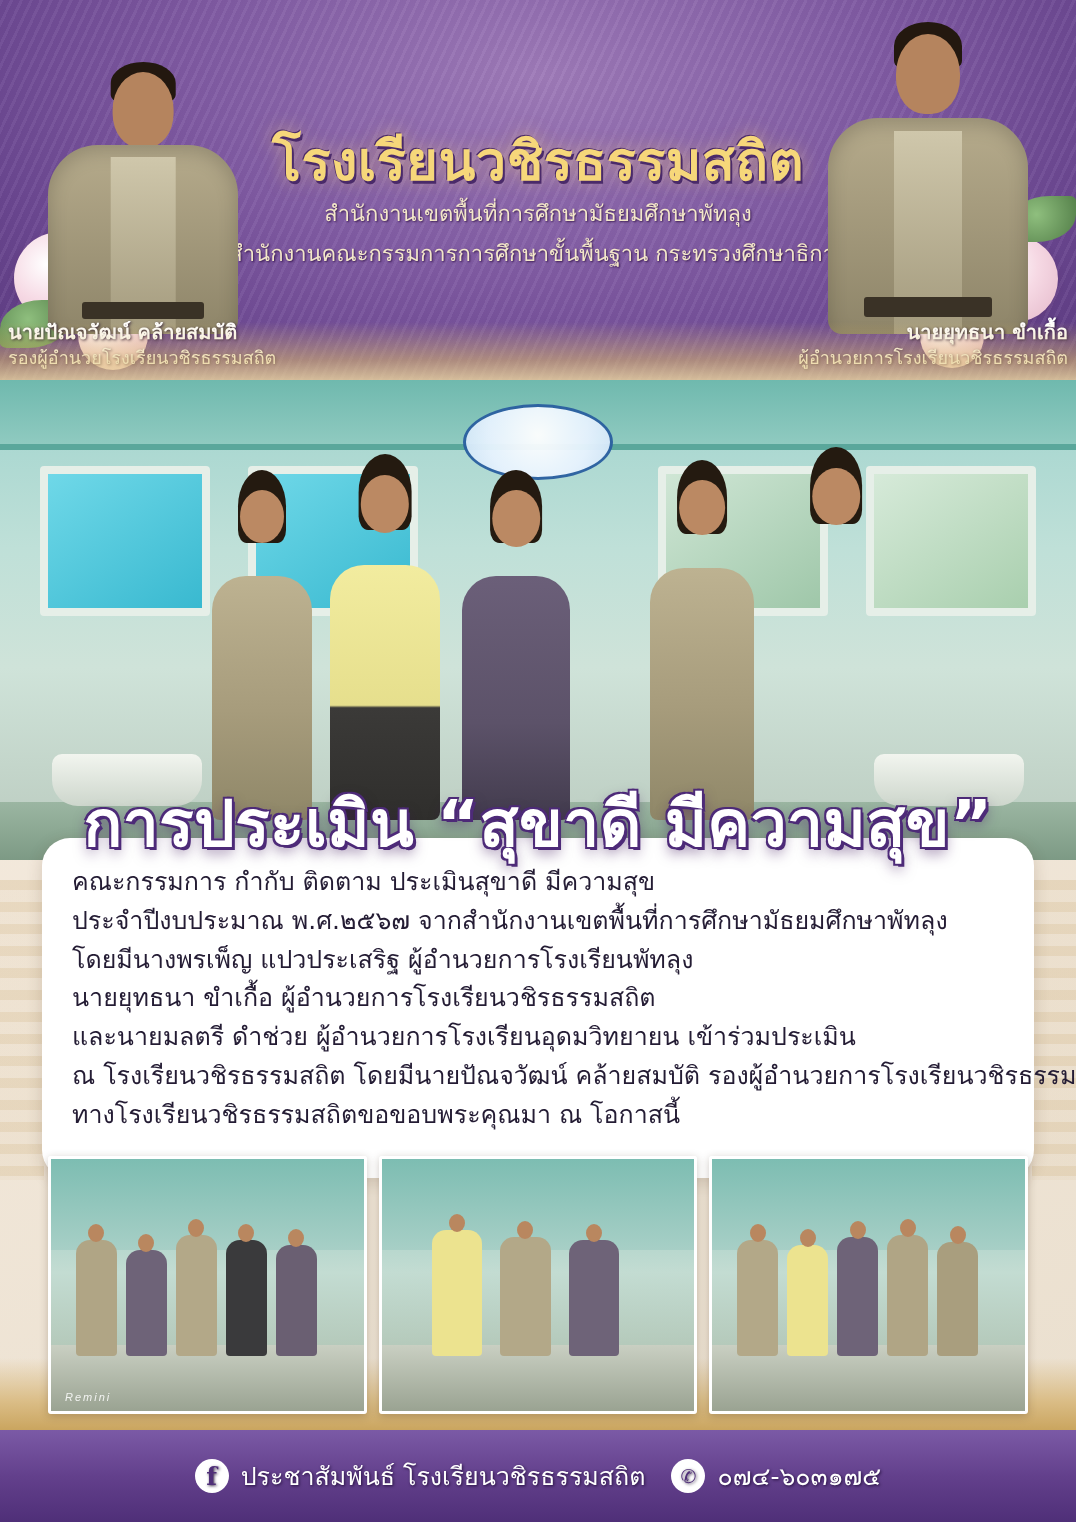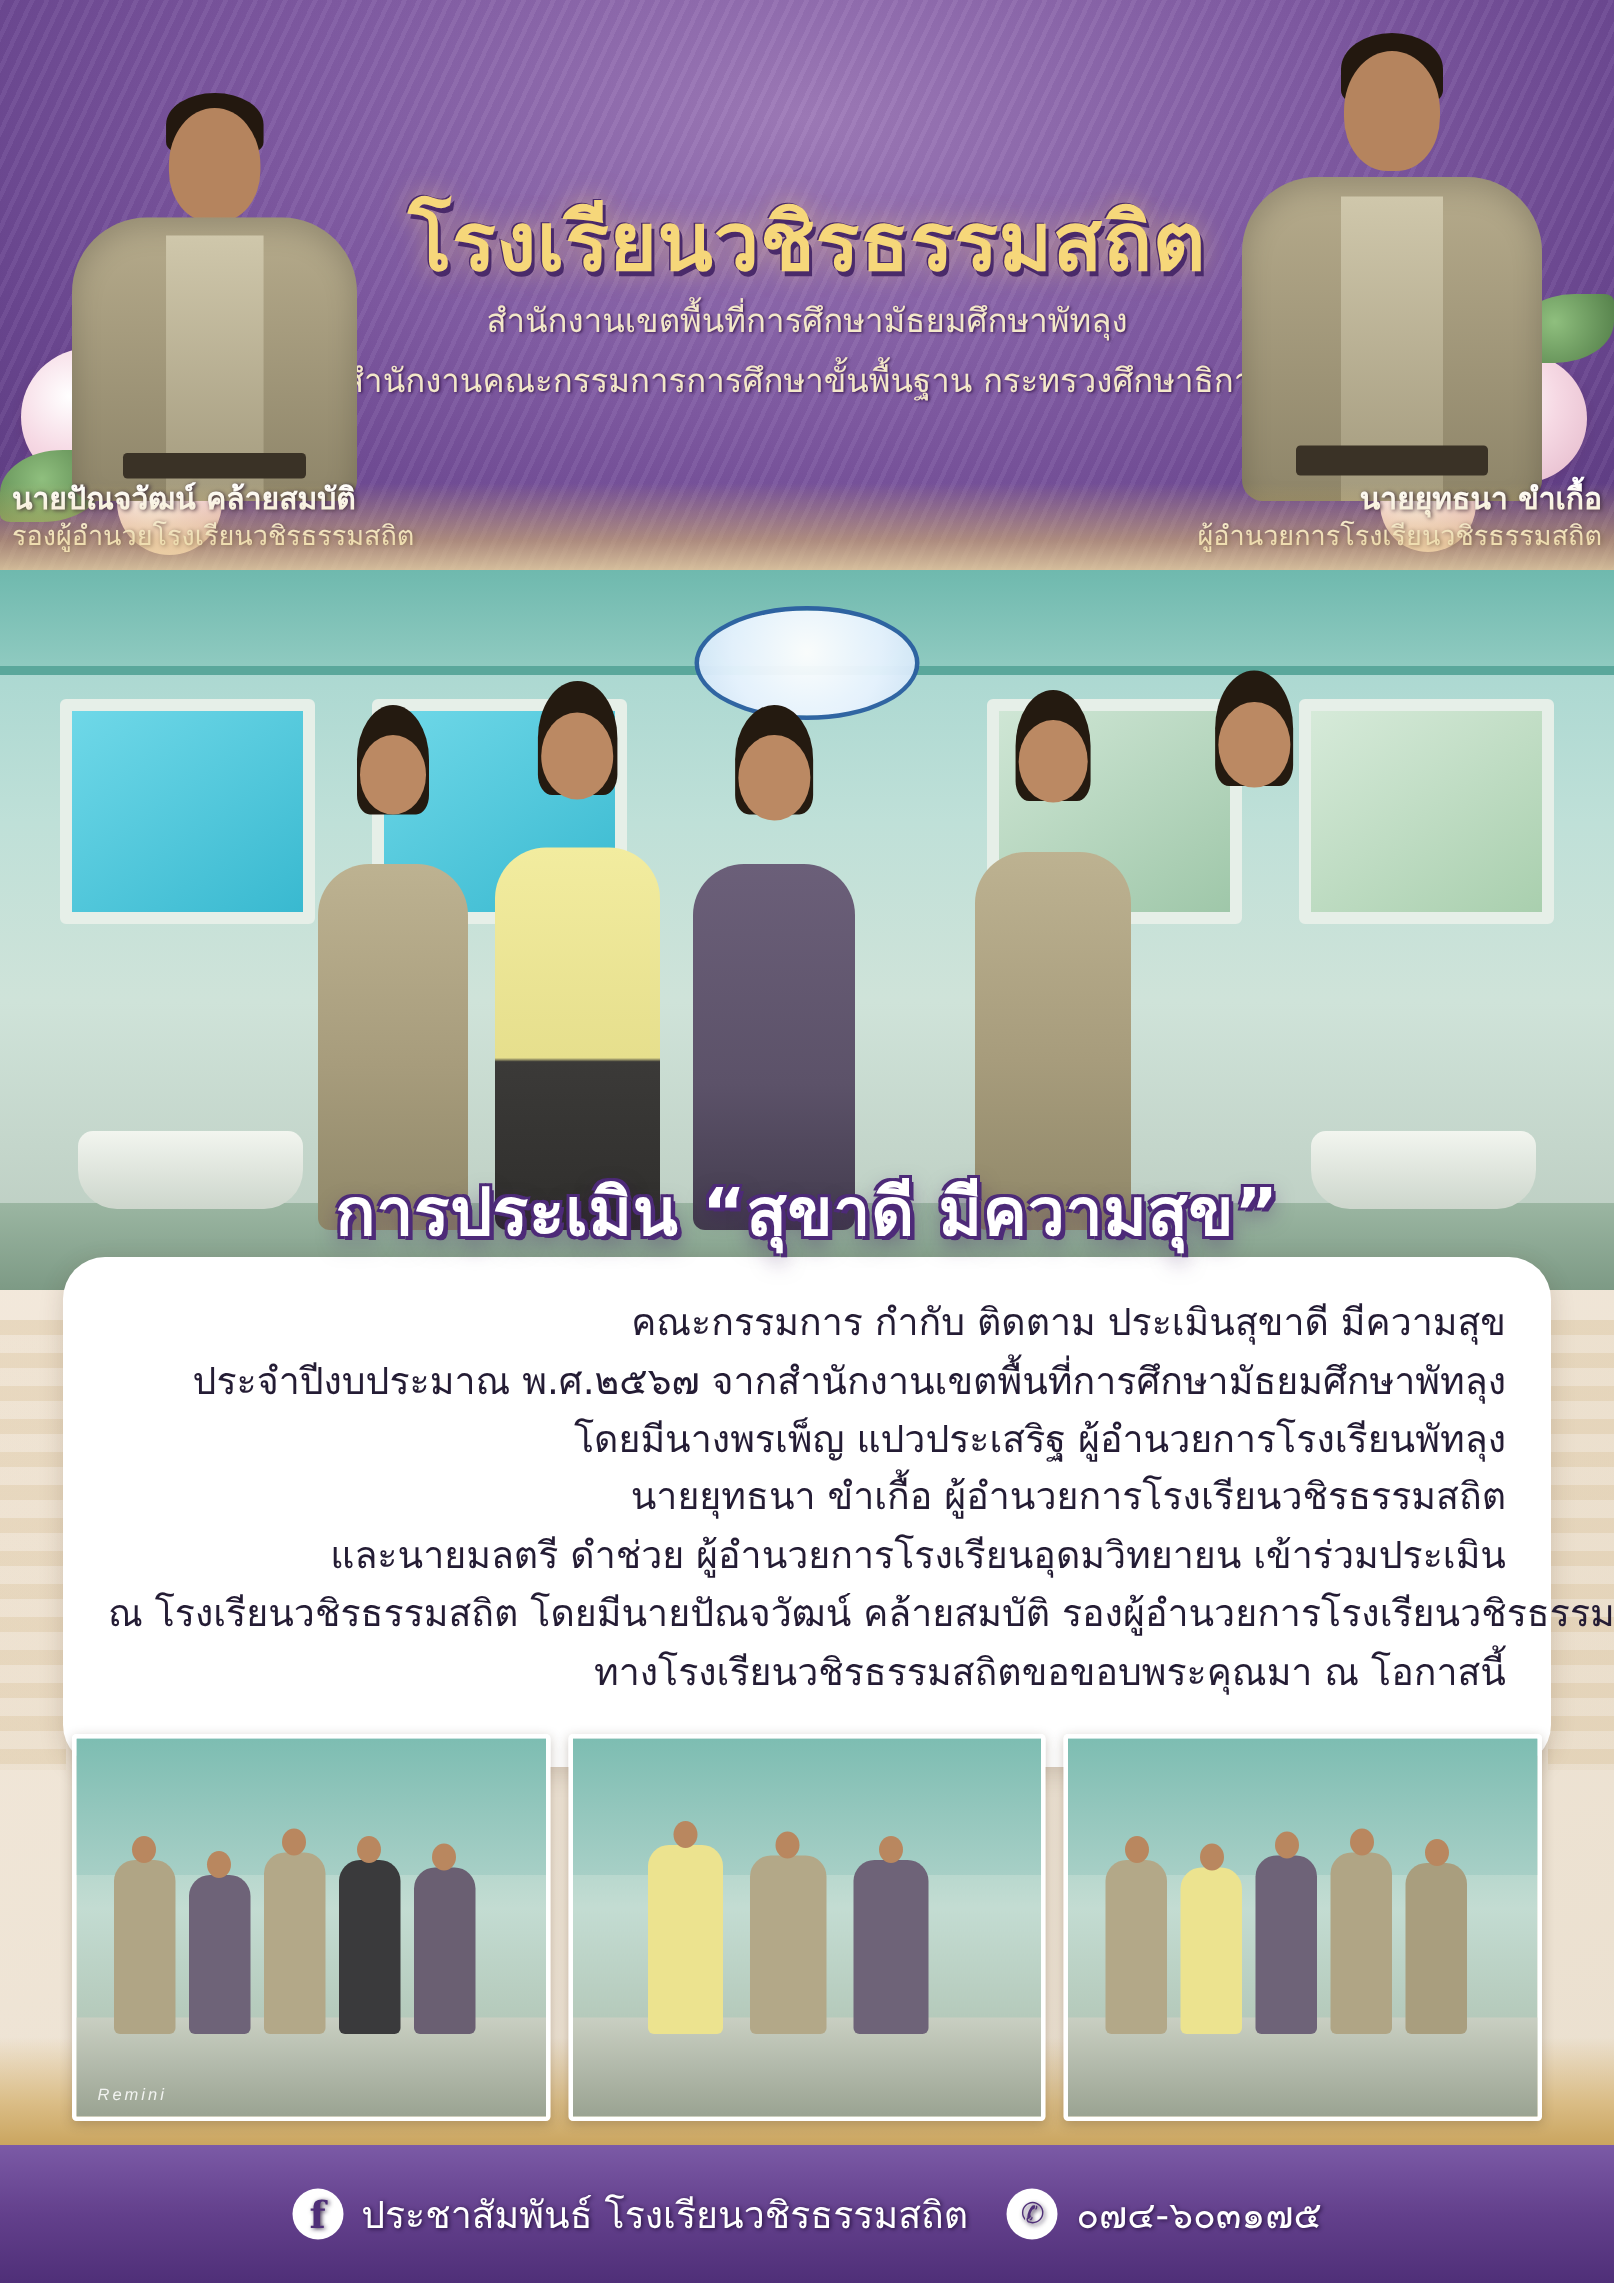--- a/index.html
+++ b/index.html
@@ -254,21 +254,21 @@
   
   .headline-wrap {
     position: absolute;
     left: 0; right: 0;
     top: 772px;
     text-align: center;
     z-index: 6;
   }
   .headline {
     font-family: "DejaVu Sans", sans-serif;
-    font-size: 44px;
+    font-size: 64px;
     font-weight: bold;
     color: #ffffff;
     text-shadow:
       3px 3px 0 #4d2a78,
       -2px -2px 0 #4d2a78,
       2px -2px 0 #4d2a78,
       -2px 2px 0 #4d2a78,
       0 6px 14px rgba(60,20,90,0.55);
     letter-spacing: 0.5px;
     white-space: nowrap;
@@ -279,21 +279,21 @@
     position: absolute;
     left: 42px;
     top: 838px;
     width: 992px;
     height: 340px;
     background: #ffffff;
     border-radius: 28px;
     box-shadow: 0 4px 16px rgba(80,50,30,0.18);
     z-index: 5;
     padding: 25px 30px 18px 30px;
-    text-align: right;
+    text-align: left;
   }
   .body-line {
     font-family: "DejaVu Sans", sans-serif;
     font-size: 25px;
     line-height: 1.55;
     color: #241c34;
     white-space: nowrap;
   }
 
   

